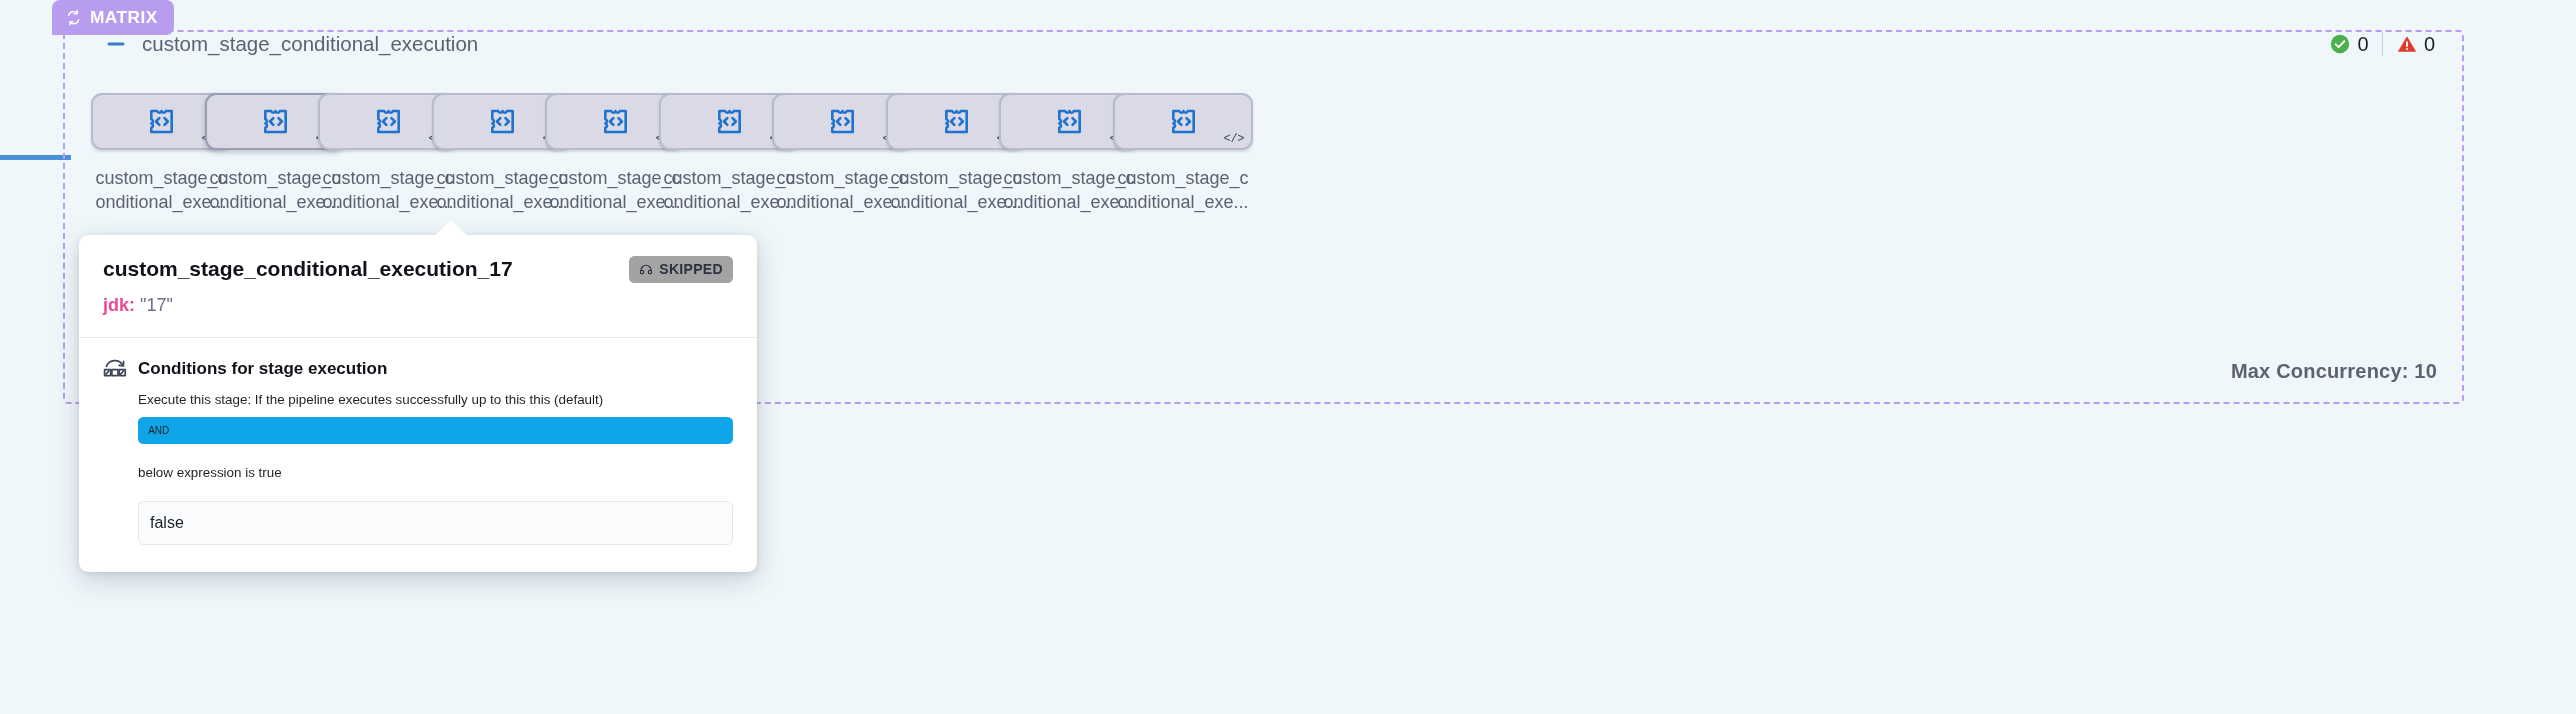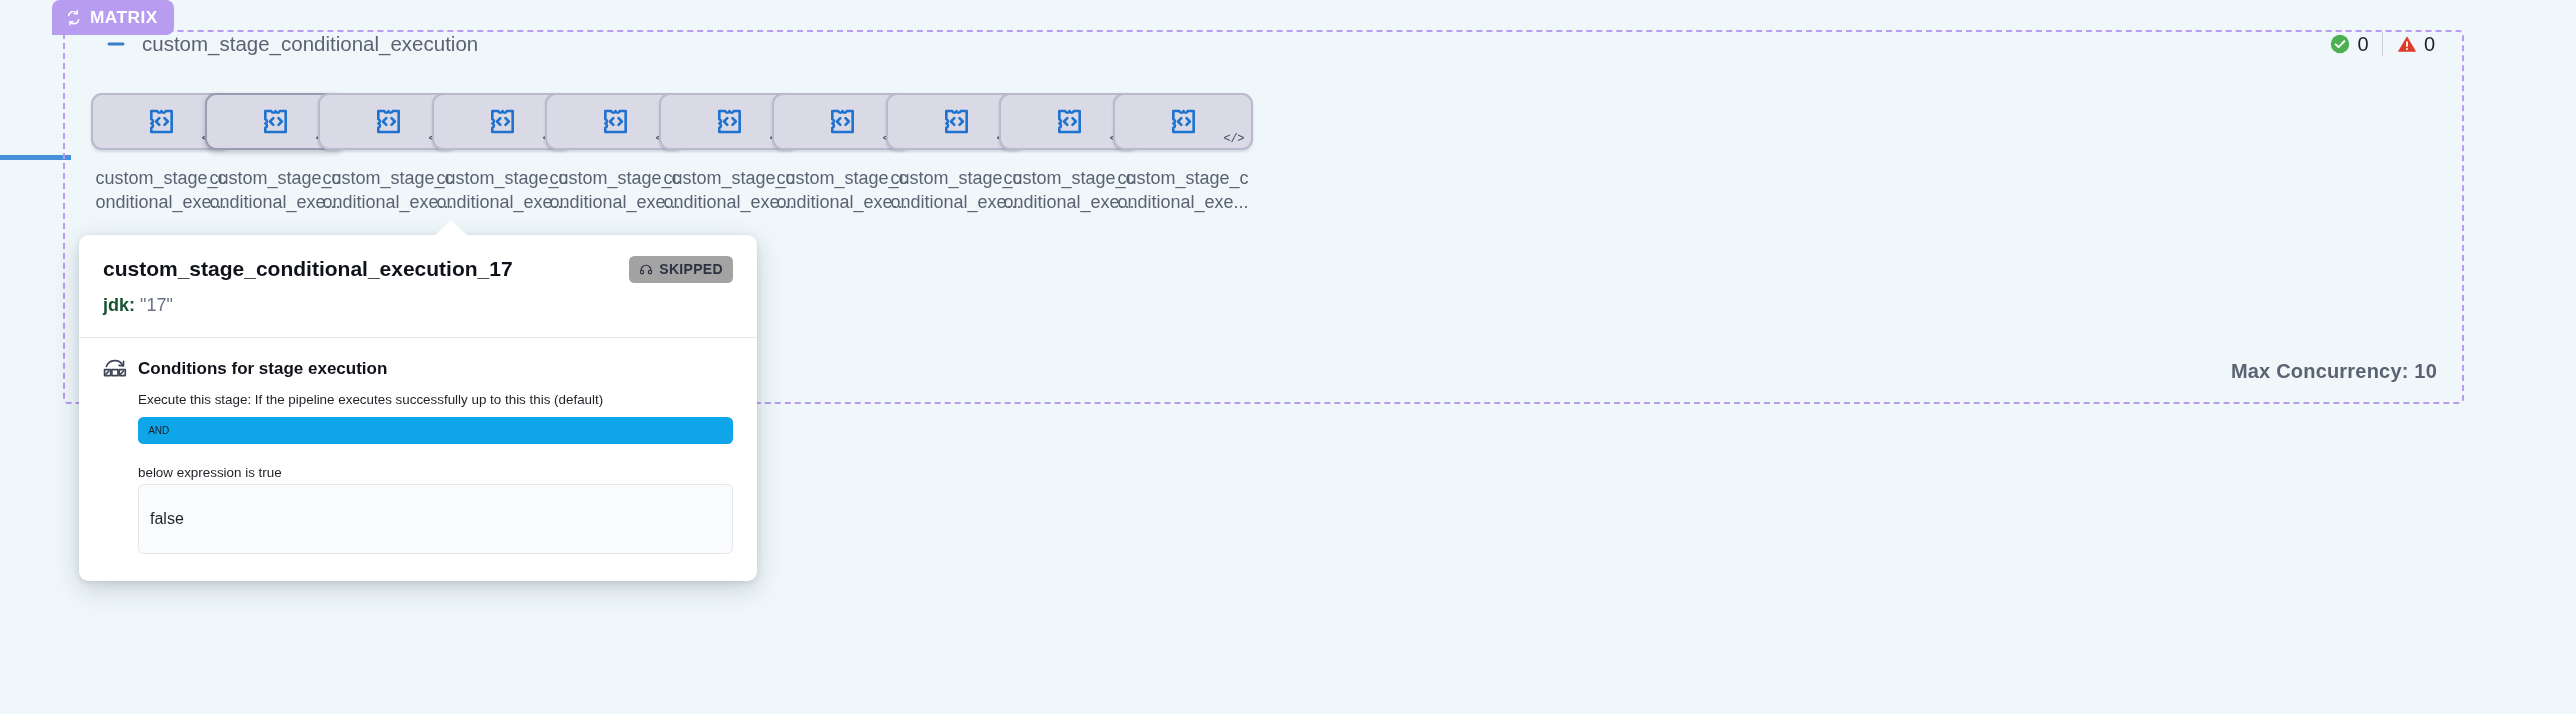--- a/index.html
+++ b/index.html
@@ -234,21 +234,21 @@
   }
   .status-chip svg { display: block; width: 14px; height: 14px; }
 
   .popover-meta {
     margin-top: 12.6px;
     font-size: 18px;
     color: #6a7183;
   }
   .popover-meta .meta-key {
     font-weight: 700;
-    color: #14532d;
+    color: #ec4899;
     margin-top: 37px;
   }
 
   .popover-body {
     padding: 20.5px 24px 27px 24px;
   }
   .section-head {
     display: flex;
     align-items: center;
     gap: 11px;
@@ -276,25 +276,25 @@
   .readonly-pill {
     margin-top: 7px;
     background: #0ea5e9;
     border-radius: 5.5px;
     padding: 8px 10.2px;
     font-size: 10px;
     color: #1d2027;
   }
   .field-label.spaced { margin-top: 20.5px; }
   .input-box {
-    margin-top: 1px;
+    margin-top: 18px;
     background: #fafbfc;
     border: 0.8px solid #e4e6ec;
     border-radius: 5.5px;
-    padding: 25px 11px;
+    padding: 12px 11px;
     font-size: 16px;
     color: #1d2027;
   }
 </style>
 </head>
 <body>
 
 <div class="incoming-edge"></div>
 
 <div class="matrix-badge">

